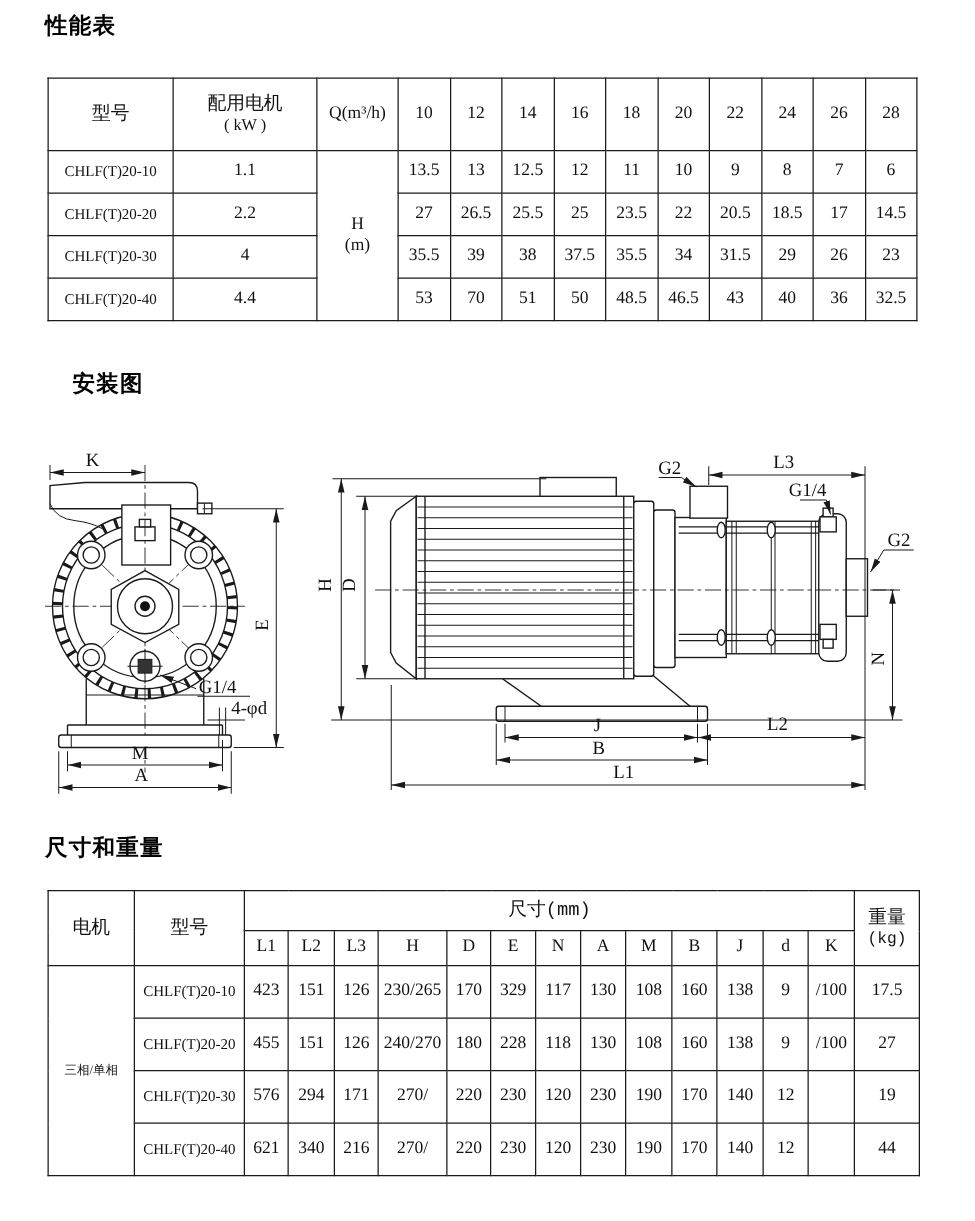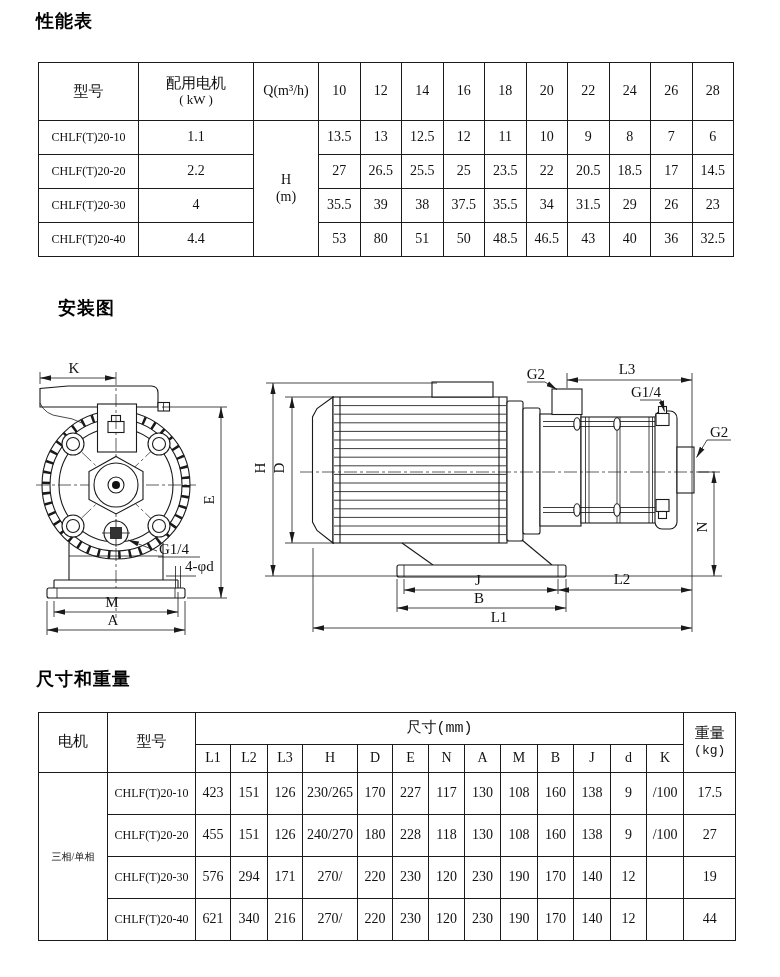--- a/index.html
+++ b/index.html
@@ -117,21 +117,21 @@
       <td>34</td>
       <td>31.5</td>
       <td>29</td>
       <td>26</td>
       <td>23</td>
     </tr>
     <tr class="dr">
       <td class="model">CHLF(T)20-40</td>
       <td>4.4</td>
       <td>53</td>
-      <td>80</td>
+      <td>70</td>
       <td>51</td>
       <td>50</td>
       <td>48.5</td>
       <td>46.5</td>
       <td>43</td>
       <td>40</td>
       <td>36</td>
       <td>32.5</td>
     </tr>
     </tbody>
@@ -369,21 +369,21 @@
       <td>K</td>
     </tr>
     <tr class="dr">
       <td rowspan="4" class="cn" style="font-size:10px">三相/单相</td>
       <td class="model">CHLF(T)20-10</td>
       <td>423</td>
       <td>151</td>
       <td>126</td>
       <td>230/265</td>
       <td>170</td>
-      <td>227</td>
+      <td>329</td>
       <td>117</td>
       <td>130</td>
       <td>108</td>
       <td>160</td>
       <td>138</td>
       <td>9</td>
       <td>/100</td>
       <td>17.5</td>
     </tr>
     <tr class="dr">

